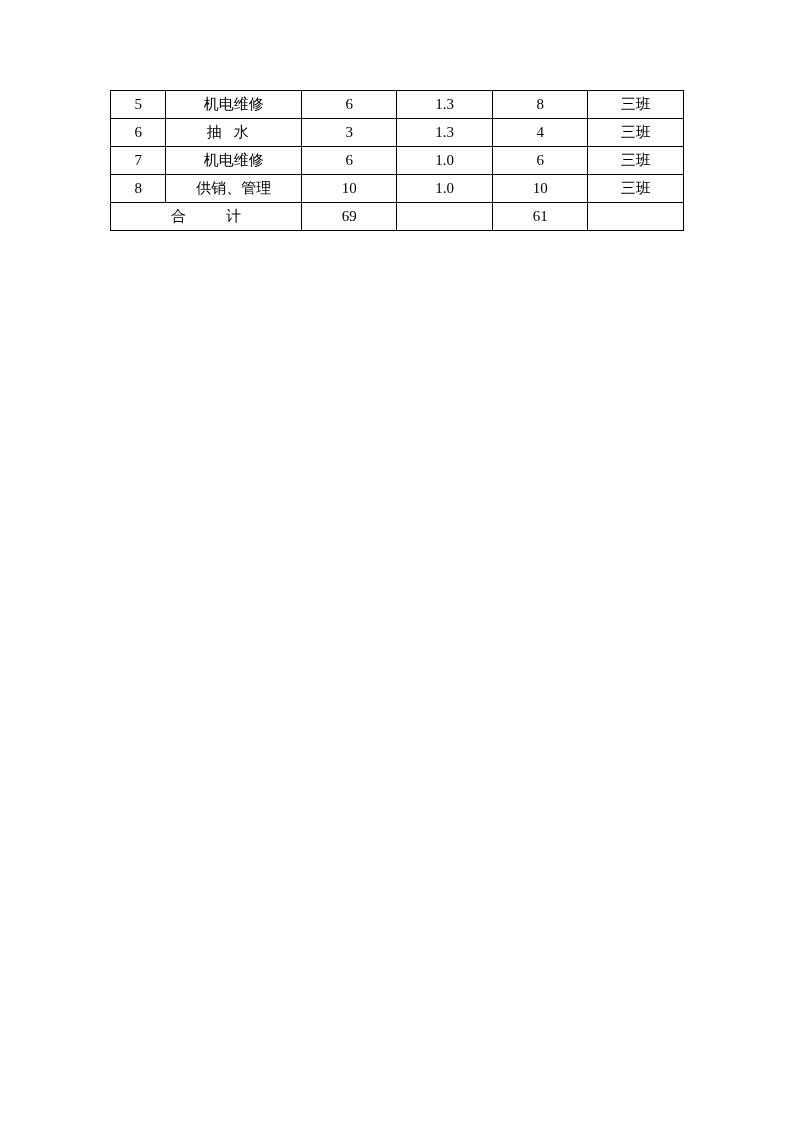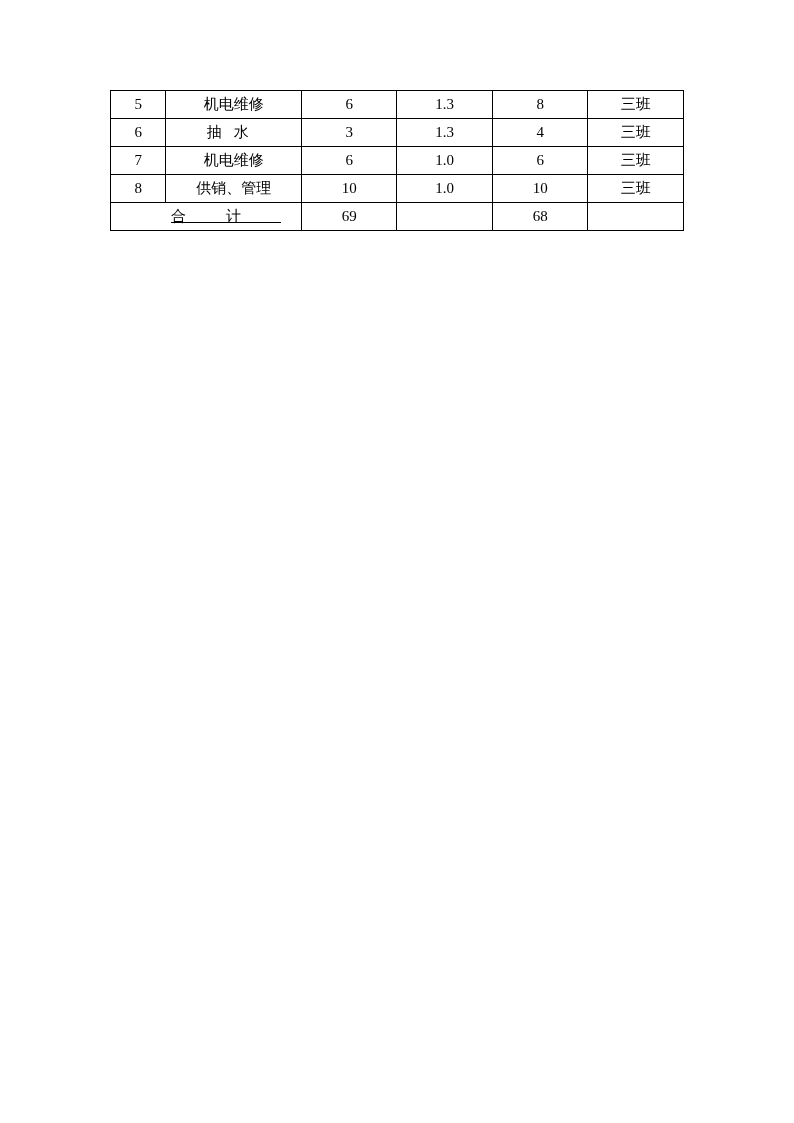--- a/index.html
+++ b/index.html
@@ -36,21 +36,20 @@
     .col-b { width: 95px; }
     .col-c { width: 95px; }
     .col-d { width: 95px; }
     .spaced {
       letter-spacing: 12px;
       text-align: center;
     }
     .total-label {
       letter-spacing: 40px;
       text-indent: 40px;
-      text-decoration: underline;
     }
   </style>
 </head>
 <body>
 
 <div class="page">
   <table>
     <colgroup>
       <col class="col-num">
       <col class="col-name">
@@ -89,18 +88,18 @@
         <td>供销、管理</td>
         <td>10</td>
         <td>1.0</td>
         <td>10</td>
         <td>三班</td>
       </tr>
       <tr>
         <td colspan="2" class="total-label">合计</td>
         <td>69</td>
         <td></td>
-        <td>68</td>
+        <td>61</td>
         <td></td>
       </tr>
     </tbody>
   </table>
 </div>
 
 </body></html>

